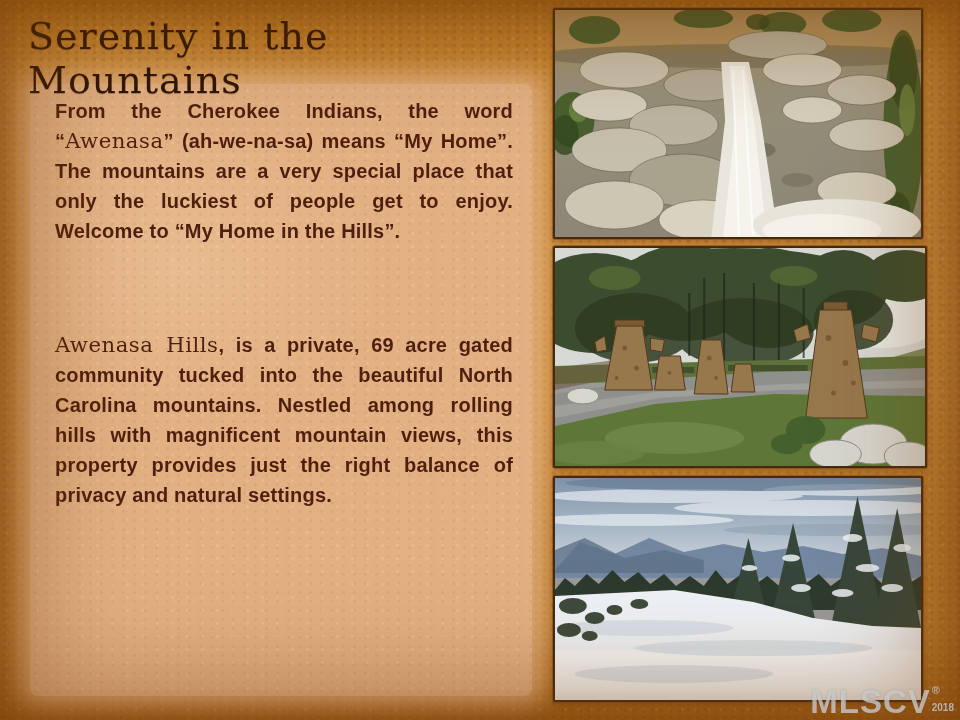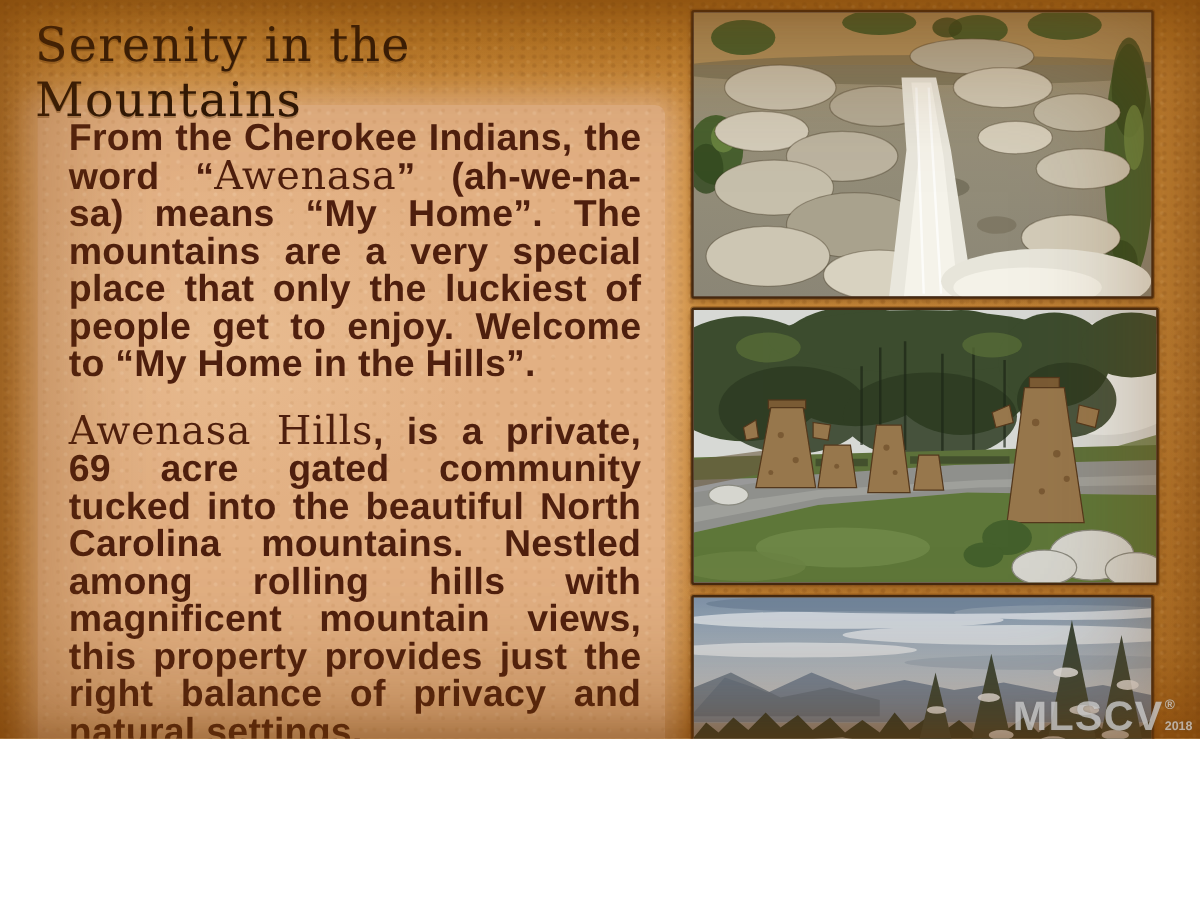--- a/index.html
+++ b/index.html
@@ -1,17 +1,17 @@
 <!DOCTYPE html>
 <html><head>
 <meta charset="utf-8">
 <style>
   html,body{margin:0;padding:0;}
   .slide{
-    position:relative; width:960px; height:591px; overflow:hidden;
+    position:relative; width:960px; height:720px; overflow:hidden;
     background-color:#c38133;
     background-image:
       radial-gradient(circle, rgba(110,60,12,0.18) 1.2px, transparent 2.4px),
       radial-gradient(circle, rgba(255,215,150,0.16) 1px, transparent 2px),
       radial-gradient(circle, rgba(140,80,20,0.14) 1.5px, transparent 3px),
       radial-gradient(ellipse 300px 220px at 15% 22%, rgba(238,186,118,0.30), transparent 70%),
       radial-gradient(ellipse 420px 300px at 82% 70%, rgba(160,95,25,0.30), transparent 70%),
       radial-gradient(ellipse 520px 360px at 50% 45%, rgba(226,162,74,0.30), transparent 70%),
       linear-gradient(180deg,#b4731f 0%, #c98938 10%, #cc8d3e 55%, #c08031 88%, #a9661a 100%);
     background-size: 9px 7px, 13px 11px, 17px 13px, auto, auto, auto, auto;
@@ -33,40 +33,40 @@
     background-image:
       radial-gradient(circle, rgba(150,90,30,0.10) 1px, transparent 2px),
       radial-gradient(circle, rgba(255,235,205,0.18) 1px, transparent 2px),
       radial-gradient(ellipse 300px 200px at 30% 30%, rgba(244,210,170,0.35), transparent 70%);
     background-size: 11px 9px, 15px 13px, auto;
     border-radius:8px;
     box-shadow:0 0 22px 12px rgba(226,176,131,0.85);
   }
   .para{
     position:absolute; left:55px; width:458px; margin:0; z-index:3;
-    font-size:30px; line-height:30px; color:#4e1f0e;
+    font-size:20px; line-height:30px; color:#4e1f0e;
     text-align:justify; font-weight:bold; letter-spacing:0.2px;
   }
   .p1{top:96px;}
   .p2{top:330px;}
   .p3{top:570px;}
   .fancy{font-family:"DejaVu Serif", serif; font-size:1.06em; font-weight:normal; letter-spacing:0.5px;}
   .photo{
     position:absolute; margin:0; z-index:2; overflow:hidden;
     border:2px solid #46290f; border-radius:2px;
     box-shadow:0 0 0 1px rgba(120,70,20,0.5), 0 2px 6px rgba(80,40,5,0.4);
     background:#999;
   }
   .photo svg{display:block; width:100%; height:100%;}
   .photo1{left:553px; top:8px;  width:366px; height:227px;}
   .photo2{left:553px; top:246px; width:370px; height:218px;}
   .photo3{left:553px; top:476px; width:366px; height:222px;}
   .watermark{
     position:absolute; right:6px; bottom:2px; z-index:7;
-    display:flex; align-items:center;
+    display:flex; align-items:flex-start;
     color:rgba(212,212,212,0.72);
     font-family:"Liberation Sans", sans-serif; font-weight:bold;
     text-shadow:0 0 2px rgba(90,90,90,0.35);
   }
   .wm-main{font-size:33px; line-height:33px; letter-spacing:1px;}
   .wm-side{display:flex; flex-direction:column; align-items:flex-start; margin-left:1px;}
   .wm-reg{font-size:11px; line-height:11px;}
   .wm-year{font-size:10px; line-height:10px; margin-top:7px;}
 </style>
 </head>

